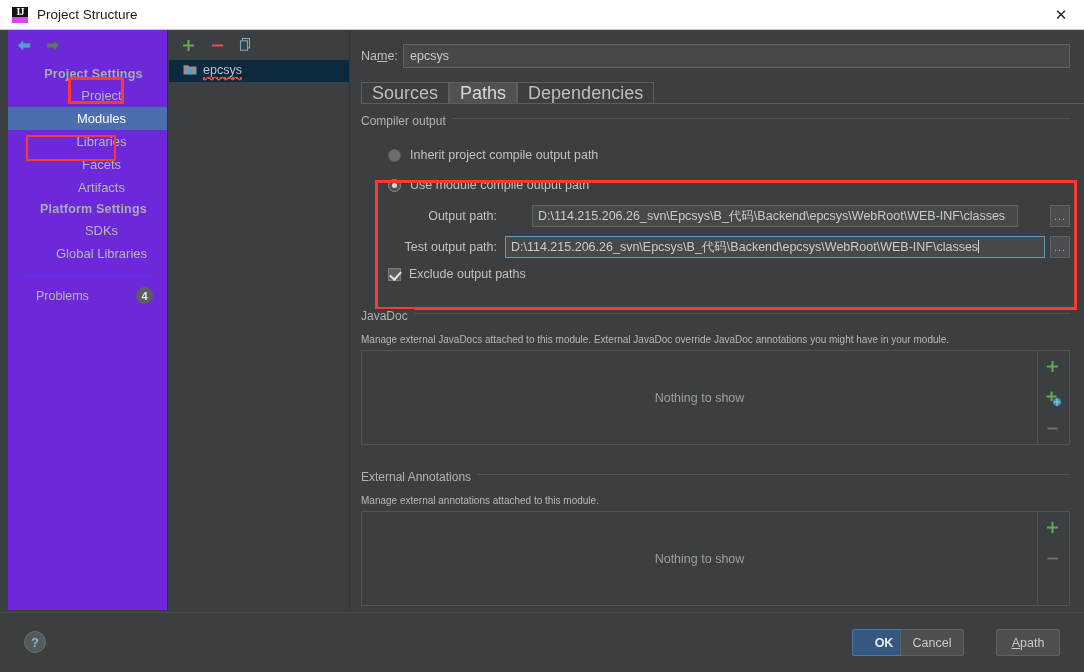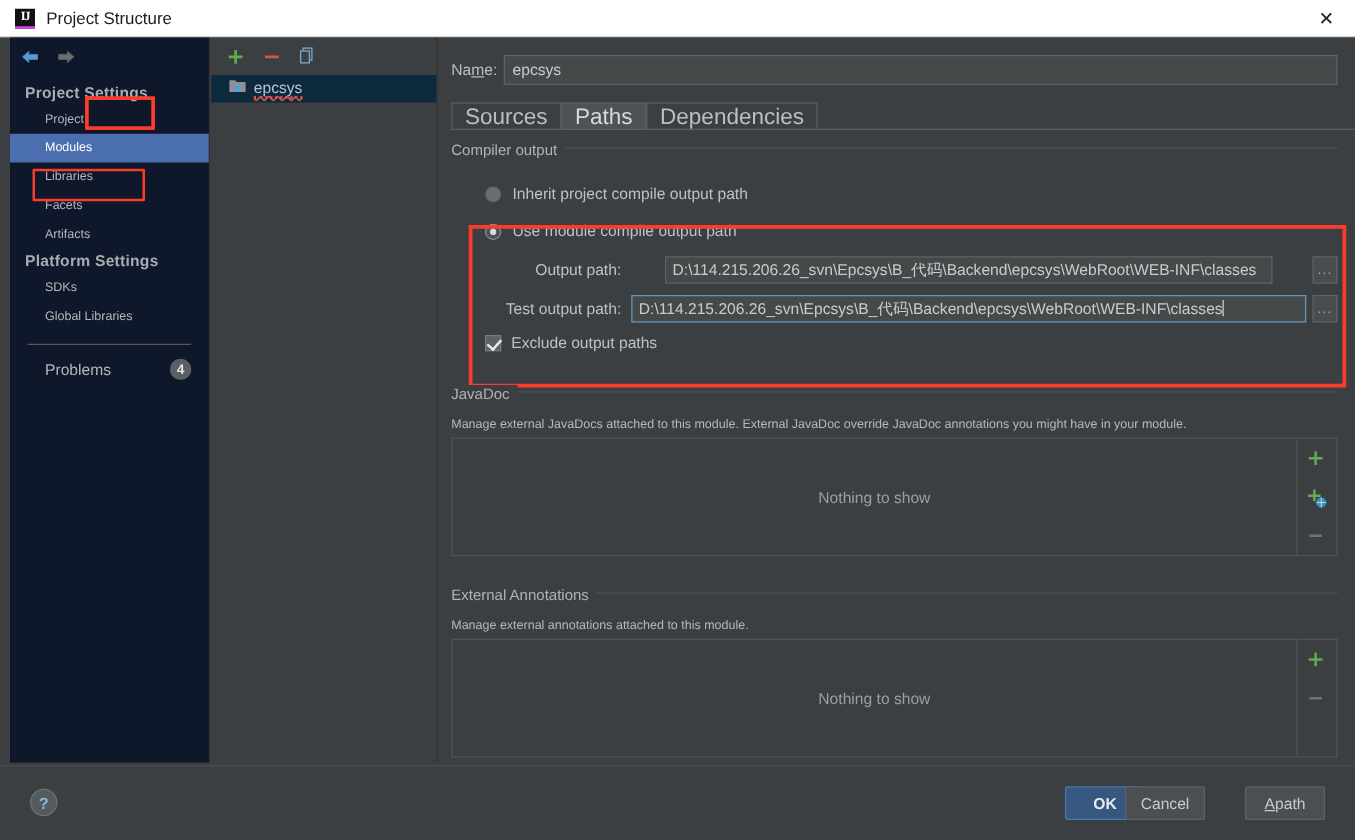--- a/index.html
+++ b/index.html
@@ -23,55 +23,56 @@
     border-bottom: 1px solid #c8c8c8;
   }
   .ij-icon {
     width: 16px; height: 16px; margin-left: 12px; margin-right: 9px;
     background: #111111;
     color: #ffffff;
     font-size: 10px; font-weight: bold;
     display: flex; align-items: center; justify-content: center;
     letter-spacing: -1px;
     font-family: "Liberation Serif", serif;
-    border-bottom: 2px solid #d946ef;
+    border-bottom: 6px solid #d946ef;
   }
   .title-text {
     font-size: 13.5px; color: #1d1d1d;
   }
   .close-btn {
     position: absolute; right: 0; top: 0; width: 46px; height: 29px;
     display: flex; align-items: center; justify-content: center;
     color: #222; font-size: 15px; cursor: pointer;
     font-family: "DejaVu Sans", sans-serif;
   }
 
   
   .body {
     position: absolute; left: 0; top: 30px; width: 1084px; height: 582px;
     background: #3c3f41;
   }
 
   
   .sidebar {
     position: absolute; left: 8px; top: 0px; width: 160px; height: 580px;
-    background: #0f172a;
+    background: #6d28d9;
     border-right: 1px solid #323232;
+    text-align: center;
   }
   .nav-arrows {
     height: 30px; display: flex; align-items: center; padding-left: 8px; gap: 11px;
   }
   .arrow { width: 17px; height: 17px; cursor: pointer; }
   .tree { padding-top: 4px; }
   .group-head {
     font-size: 12.5px; color: #a9adb0; font-weight: bold;
     padding: 3px 0 3px 12px; letter-spacing: .2px;
   }
   .nav-item {
-    font-size: 10px; color: #b4b8ba;
+    font-size: 13px; color: #b4b8ba;
     padding: 3px 0 3px 28px; height: 23px; line-height: 17px;
     cursor: pointer; position: relative;
   }
   .nav-item.selected { background: #4b6eaf; color: #ffffff; }
   .hl-box {
     position: absolute; border: 2px solid #fc3b2d; pointer-events: none;
     border-radius: 1px;
   }
   .divider-h {
     height: 1px; background: #545759; margin: 10px 14px 8px 14px;

